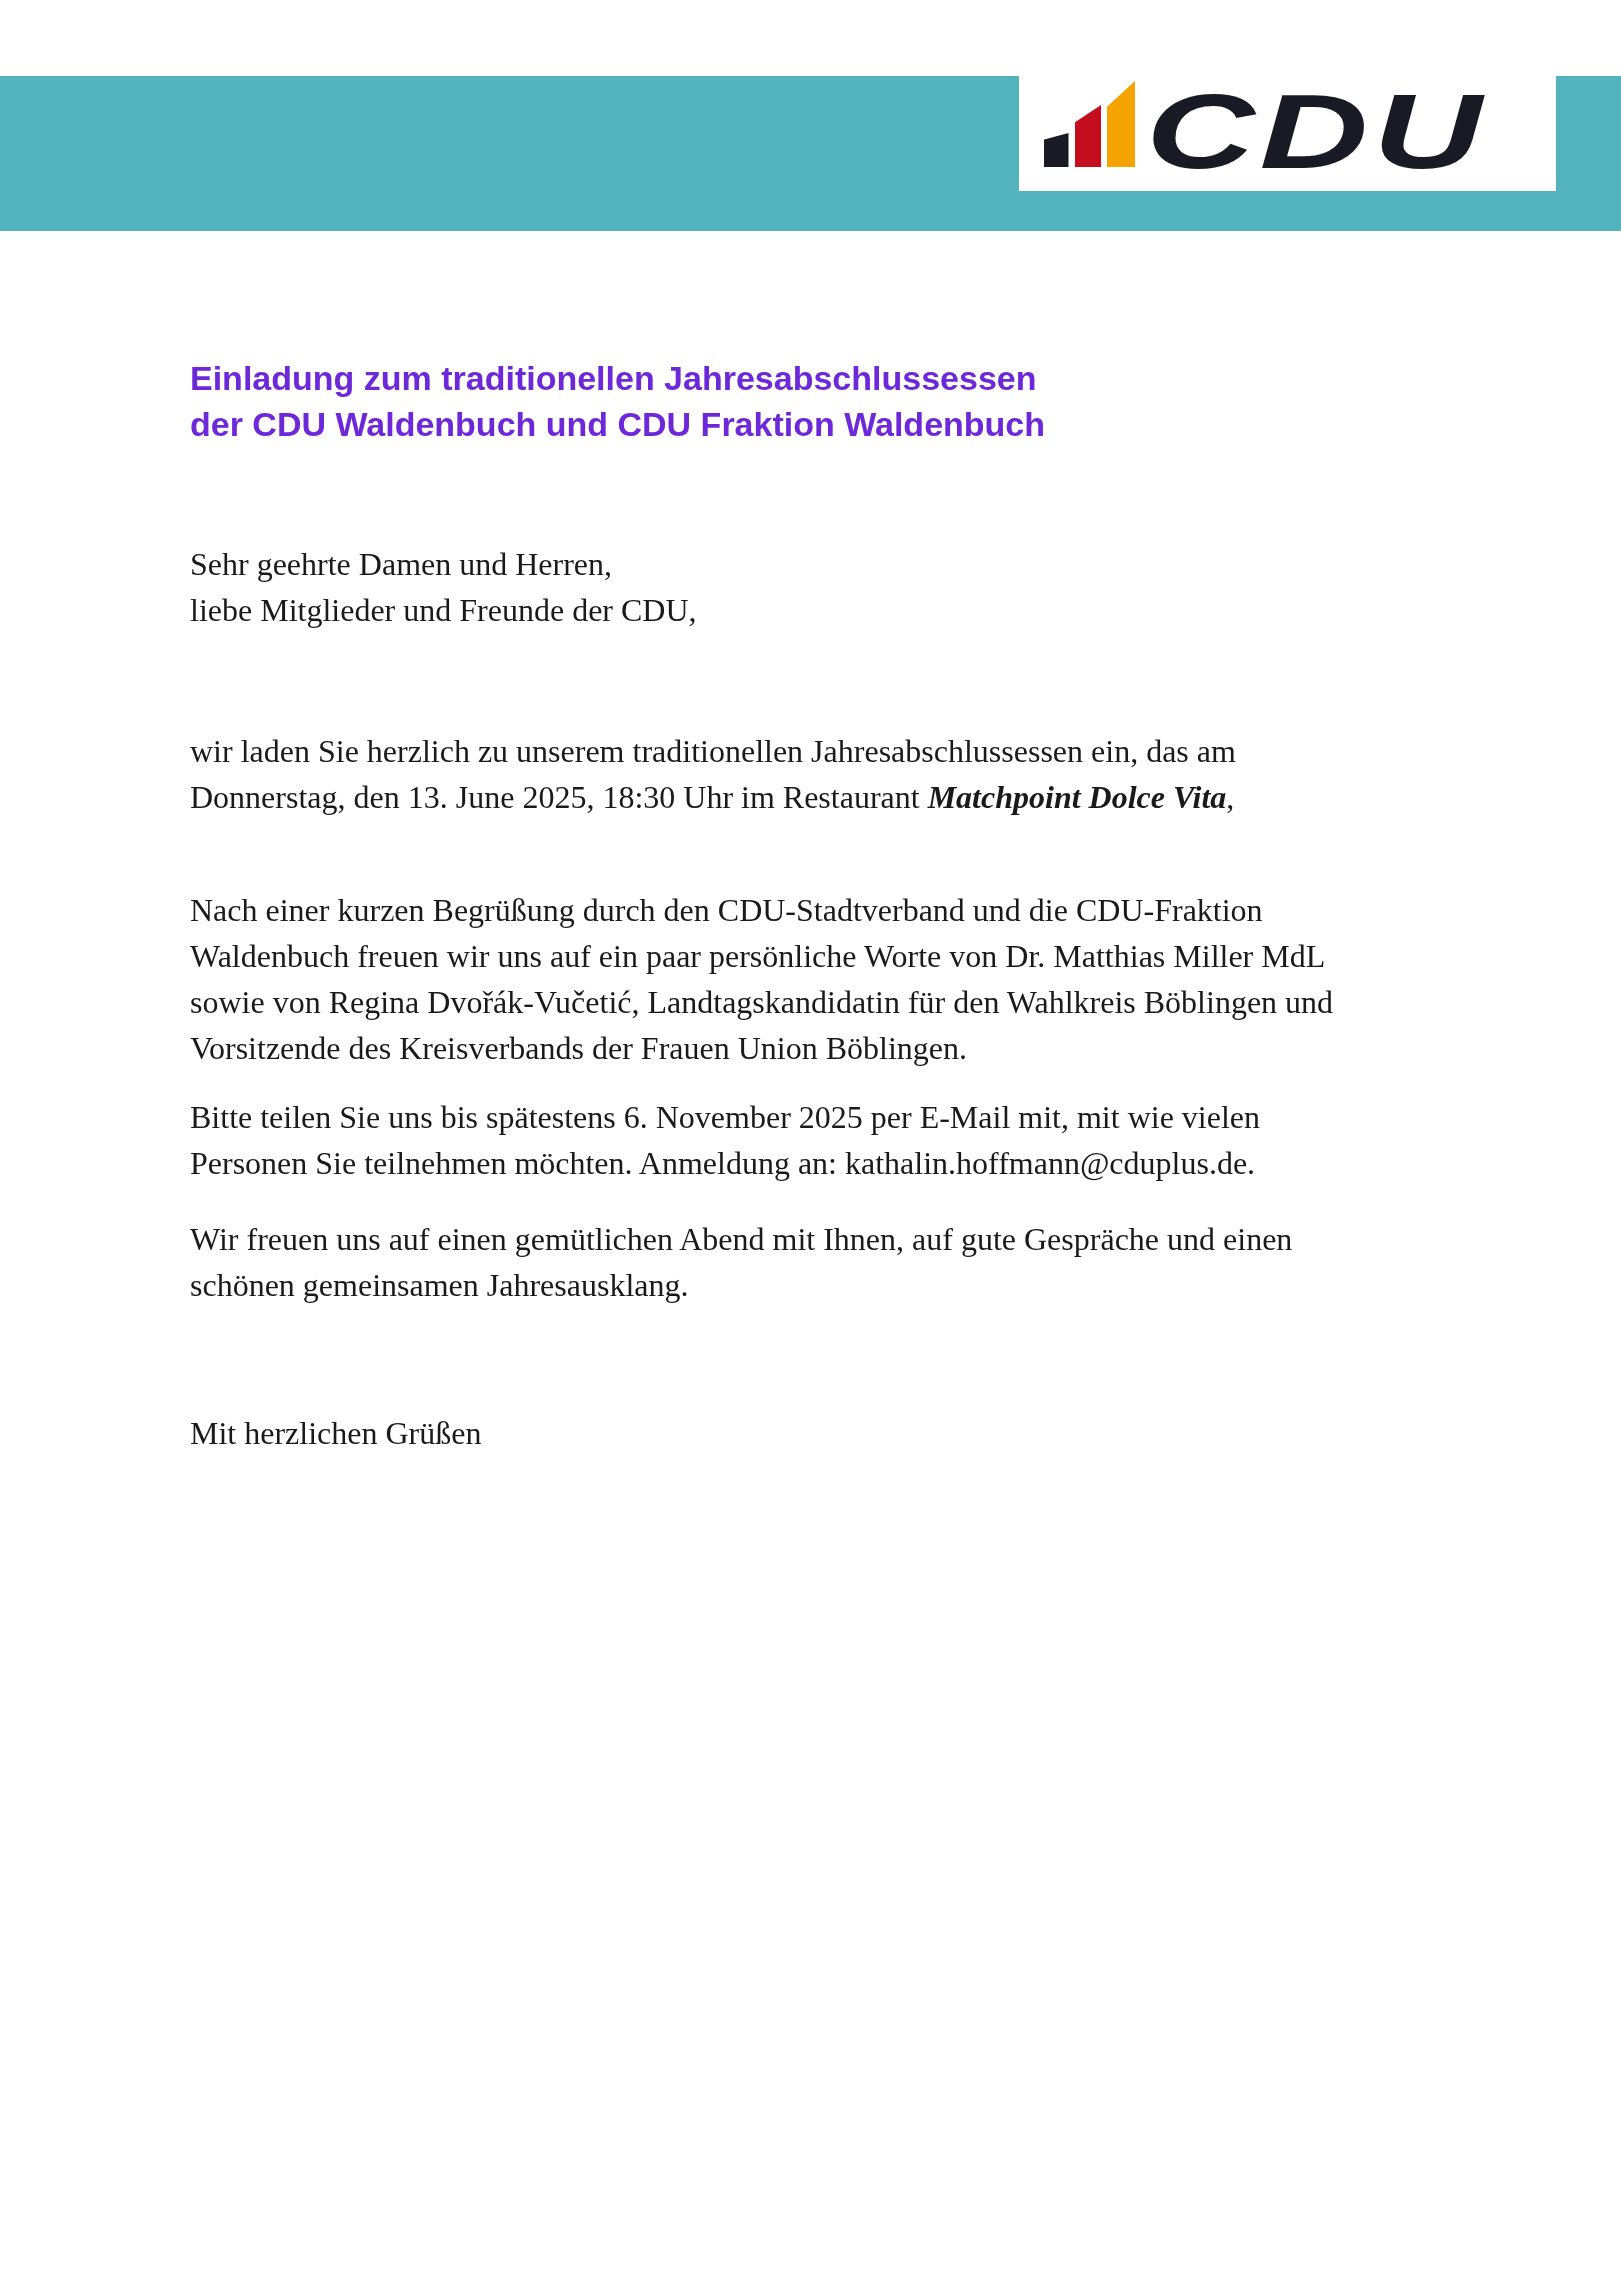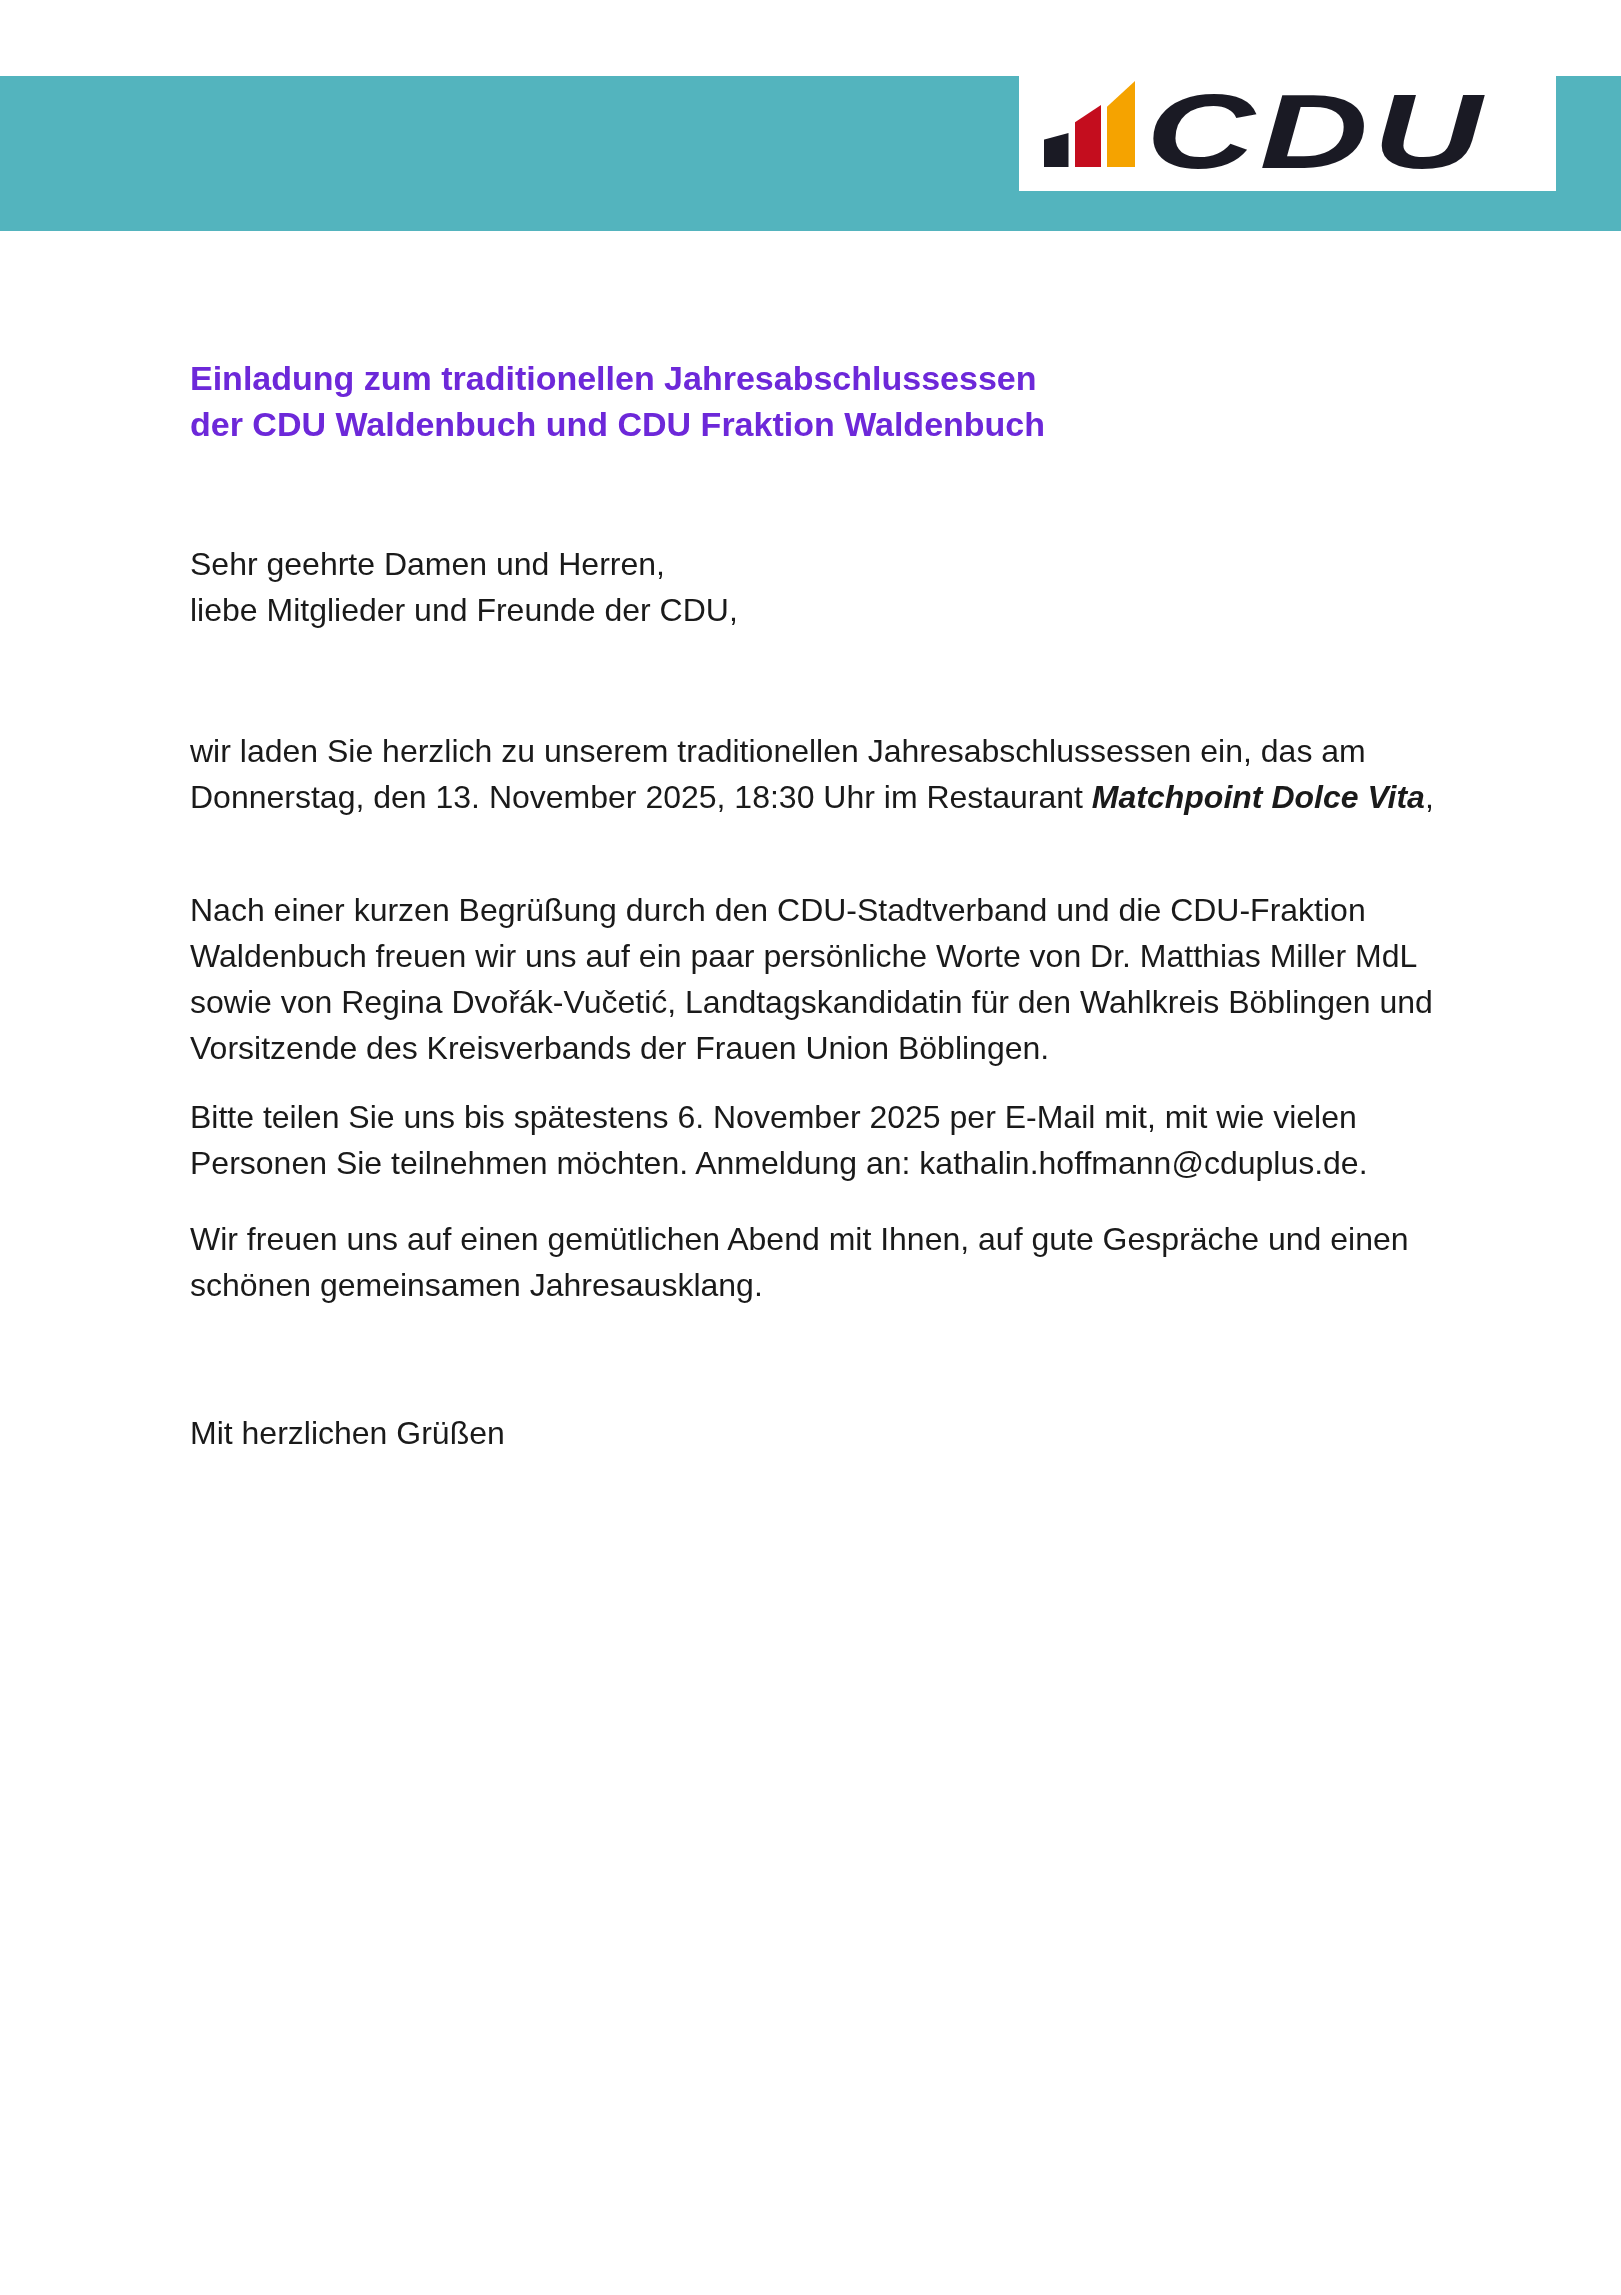--- a/index.html
+++ b/index.html
@@ -59,21 +59,21 @@
     white-space:nowrap;
   }
   
   .title{
     position:absolute;left:190px;top:355px;width:1368px;
     font-size:34px;line-height:46px;font-weight:bold;
     color:#6d28d9;
   }
   .body-block{
     position:absolute;left:190px;width:1368px;
-    font-family:Liberation Sans, sans-serif;
+    font-family:Liberation Serif, serif;
     font-size:32px;line-height:46px;
     color:#1a1a1a;
   }
   .pre{white-space:pre-line;}
   .salutation{top:541px;}
   .para1{top:728px;}
   .para2{top:887px;}
   .para3{top:1094px;}
   .para4{top:1216px;}
   .closing{top:1410px;}
@@ -101,21 +101,21 @@
   <div class="title">
     <div>Einladung zum traditionellen Jahresabschlussessen</div>
     <div>der CDU Waldenbuch und CDU Fraktion Waldenbuch</div>
   </div>
 
   <div class="body-block salutation pre">Sehr geehrte Damen und Herren,
 liebe Mitglieder und Freunde der CDU,</div>
 
   <div class="body-block para1">
     <div>wir laden Sie herzlich zu unserem traditionellen Jahresabschlussessen ein, das am</div>
-    <div><span>Donnerstag, den 13. November 2025, 18:30 Uhr im Restaurant </span><span class="bi">Matchpoint Dolce Vita</span><span>,</span></div>
+    <div><span>Donnerstag, den 13. June 2025, 18:30 Uhr im Restaurant </span><span class="bi">Matchpoint Dolce Vita</span><span>,</span></div>
   </div>
 
   <div class="body-block para2 pre">Nach einer kurzen Begrüßung durch den CDU-Stadtverband und die CDU-Fraktion
 Waldenbuch freuen wir uns auf ein paar persönliche Worte von Dr. Matthias Miller MdL
 sowie von Regina Dvořák-Vučetić, Landtagskandidatin für den Wahlkreis Böblingen und
 Vorsitzende des Kreisverbands der Frauen Union Böblingen.</div>
 
   <div class="body-block para3 pre">Bitte teilen Sie uns bis spätestens 6. November 2025 per E-Mail mit, mit wie vielen
 Personen Sie teilnehmen möchten. Anmeldung an: kathalin.hoffmann@cduplus.de.</div>
 

